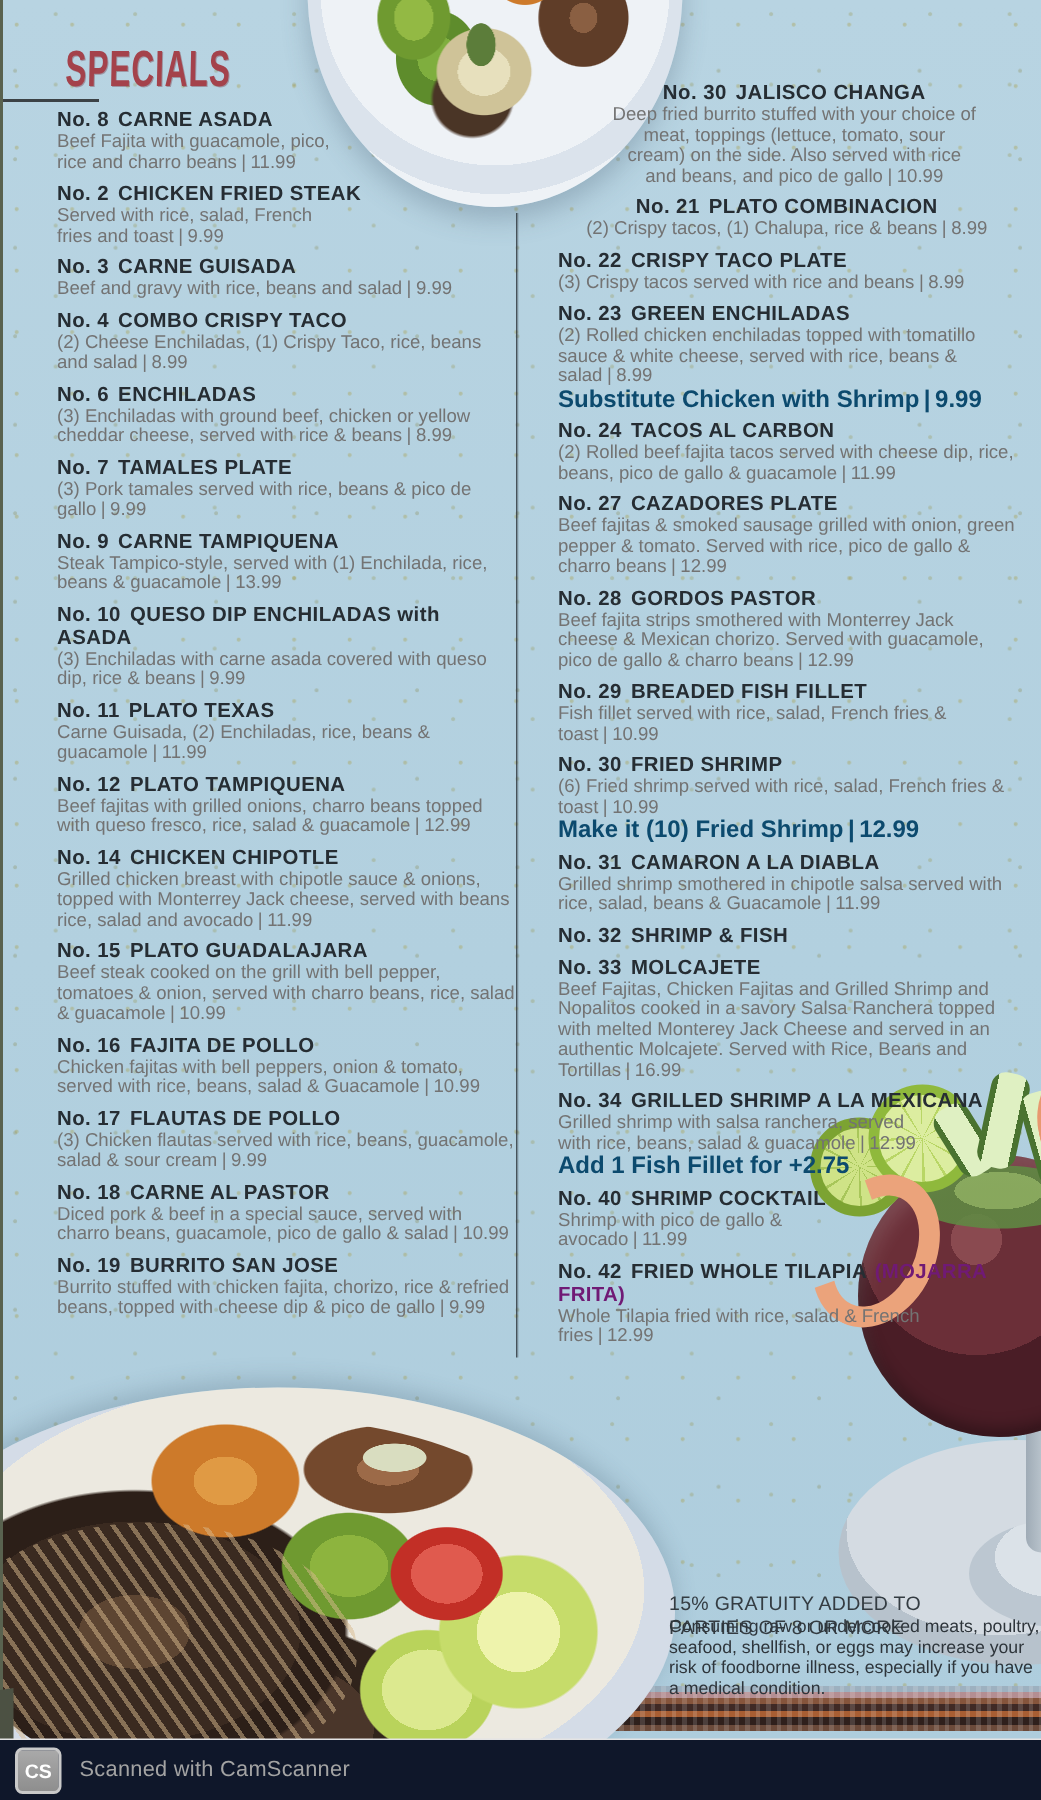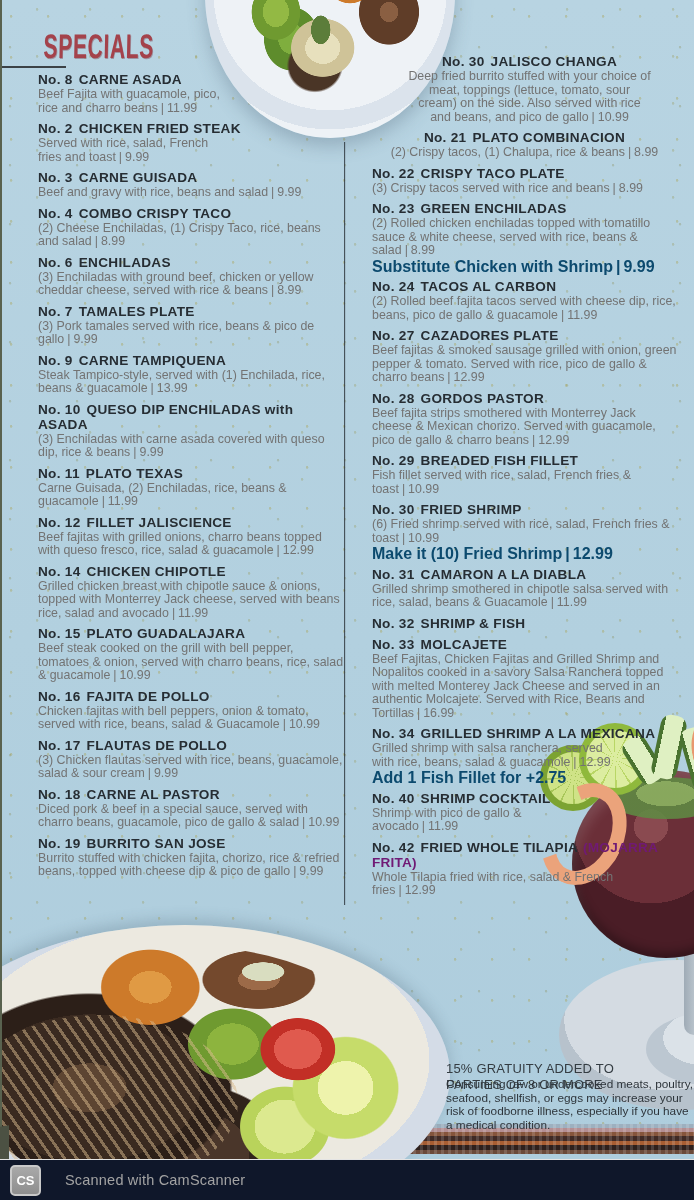--- a/index.html
+++ b/index.html
@@ -119,21 +119,21 @@
   .edge-left{position:absolute;left:0;top:0;width:2px;height:1160px;background:#59624f;z-index:9;}
   .corner-bl{position:absolute;left:0;top:1126px;width:9px;height:34px;background:#4c5143;
       transform:skewY(-8deg);z-index:9;}
 
   
   .cam-bar{position:absolute;left:0;top:1160px;width:694px;height:40px;background:#0f172a;
       z-index:10;display:flex;align-items:center;box-shadow:0 -1px 0 #e4e4e4;}
   .cs-badge{margin-left:10px;width:27px;height:27px;border-radius:5px;flex:0 0 auto;
       background:linear-gradient(#a9a9a9,#8e8e8e);border:2px solid #c9c9c9;color:#fff;
       font-weight:bold;font-size:13px;display:flex;align-items:center;justify-content:center;}
-  .cs-label{margin-left:24px;color:#a3a3a3;font-size:14.5px;letter-spacing:.2px;}
+  .cs-label{margin-left:12px;color:#a3a3a3;font-size:14.5px;letter-spacing:.2px;}
 </style>
 </head>
 <body>
 
 <div class="page">
   <div class="scan"></div>
 
   <div class="serape"></div>
 
   <div class="photo photo-top">
@@ -203,21 +203,21 @@
     <div class="mi-head"><span class="mi-no">No. 10</span><span class="mi-name">QUESO DIP ENCHILADAS with ASADA</span></div>
     <div class="mi-desc"><span>(3) Enchiladas with carne asada covered with queso dip, rice &amp; beans</span><span class="mi-sep">|</span><span>9.99</span></div>
 
   </div>
       <div class="mi">
     <div class="mi-head"><span class="mi-no">No. 11</span><span class="mi-name">PLATO TEXAS</span></div>
     <div class="mi-desc"><span>Carne Guisada, (2) Enchiladas, rice, beans &amp; guacamole</span><span class="mi-sep">|</span><span>11.99</span></div>
 
   </div>
       <div class="mi">
-    <div class="mi-head"><span class="mi-no">No. 12</span><span class="mi-name">FILLET JALISCIENCE</span></div>
+    <div class="mi-head"><span class="mi-no">No. 12</span><span class="mi-name">PLATO TAMPIQUENA</span></div>
     <div class="mi-desc"><span>Beef fajitas with grilled onions, charro beans topped with queso fresco, rice, salad &amp; guacamole</span><span class="mi-sep">|</span><span>12.99</span></div>
 
   </div>
       <div class="mi">
     <div class="mi-head"><span class="mi-no">No. 14</span><span class="mi-name">CHICKEN CHIPOTLE</span></div>
     <div class="mi-desc"><span>Grilled chicken breast with chipotle sauce &amp; onions, topped with Monterrey Jack cheese, served with beans rice, salad and avocado</span><span class="mi-sep">|</span><span>11.99</span></div>
 
   </div>
       <div class="mi">
     <div class="mi-head"><span class="mi-no">No. 15</span><span class="mi-name">PLATO GUADALAJARA</span></div>

